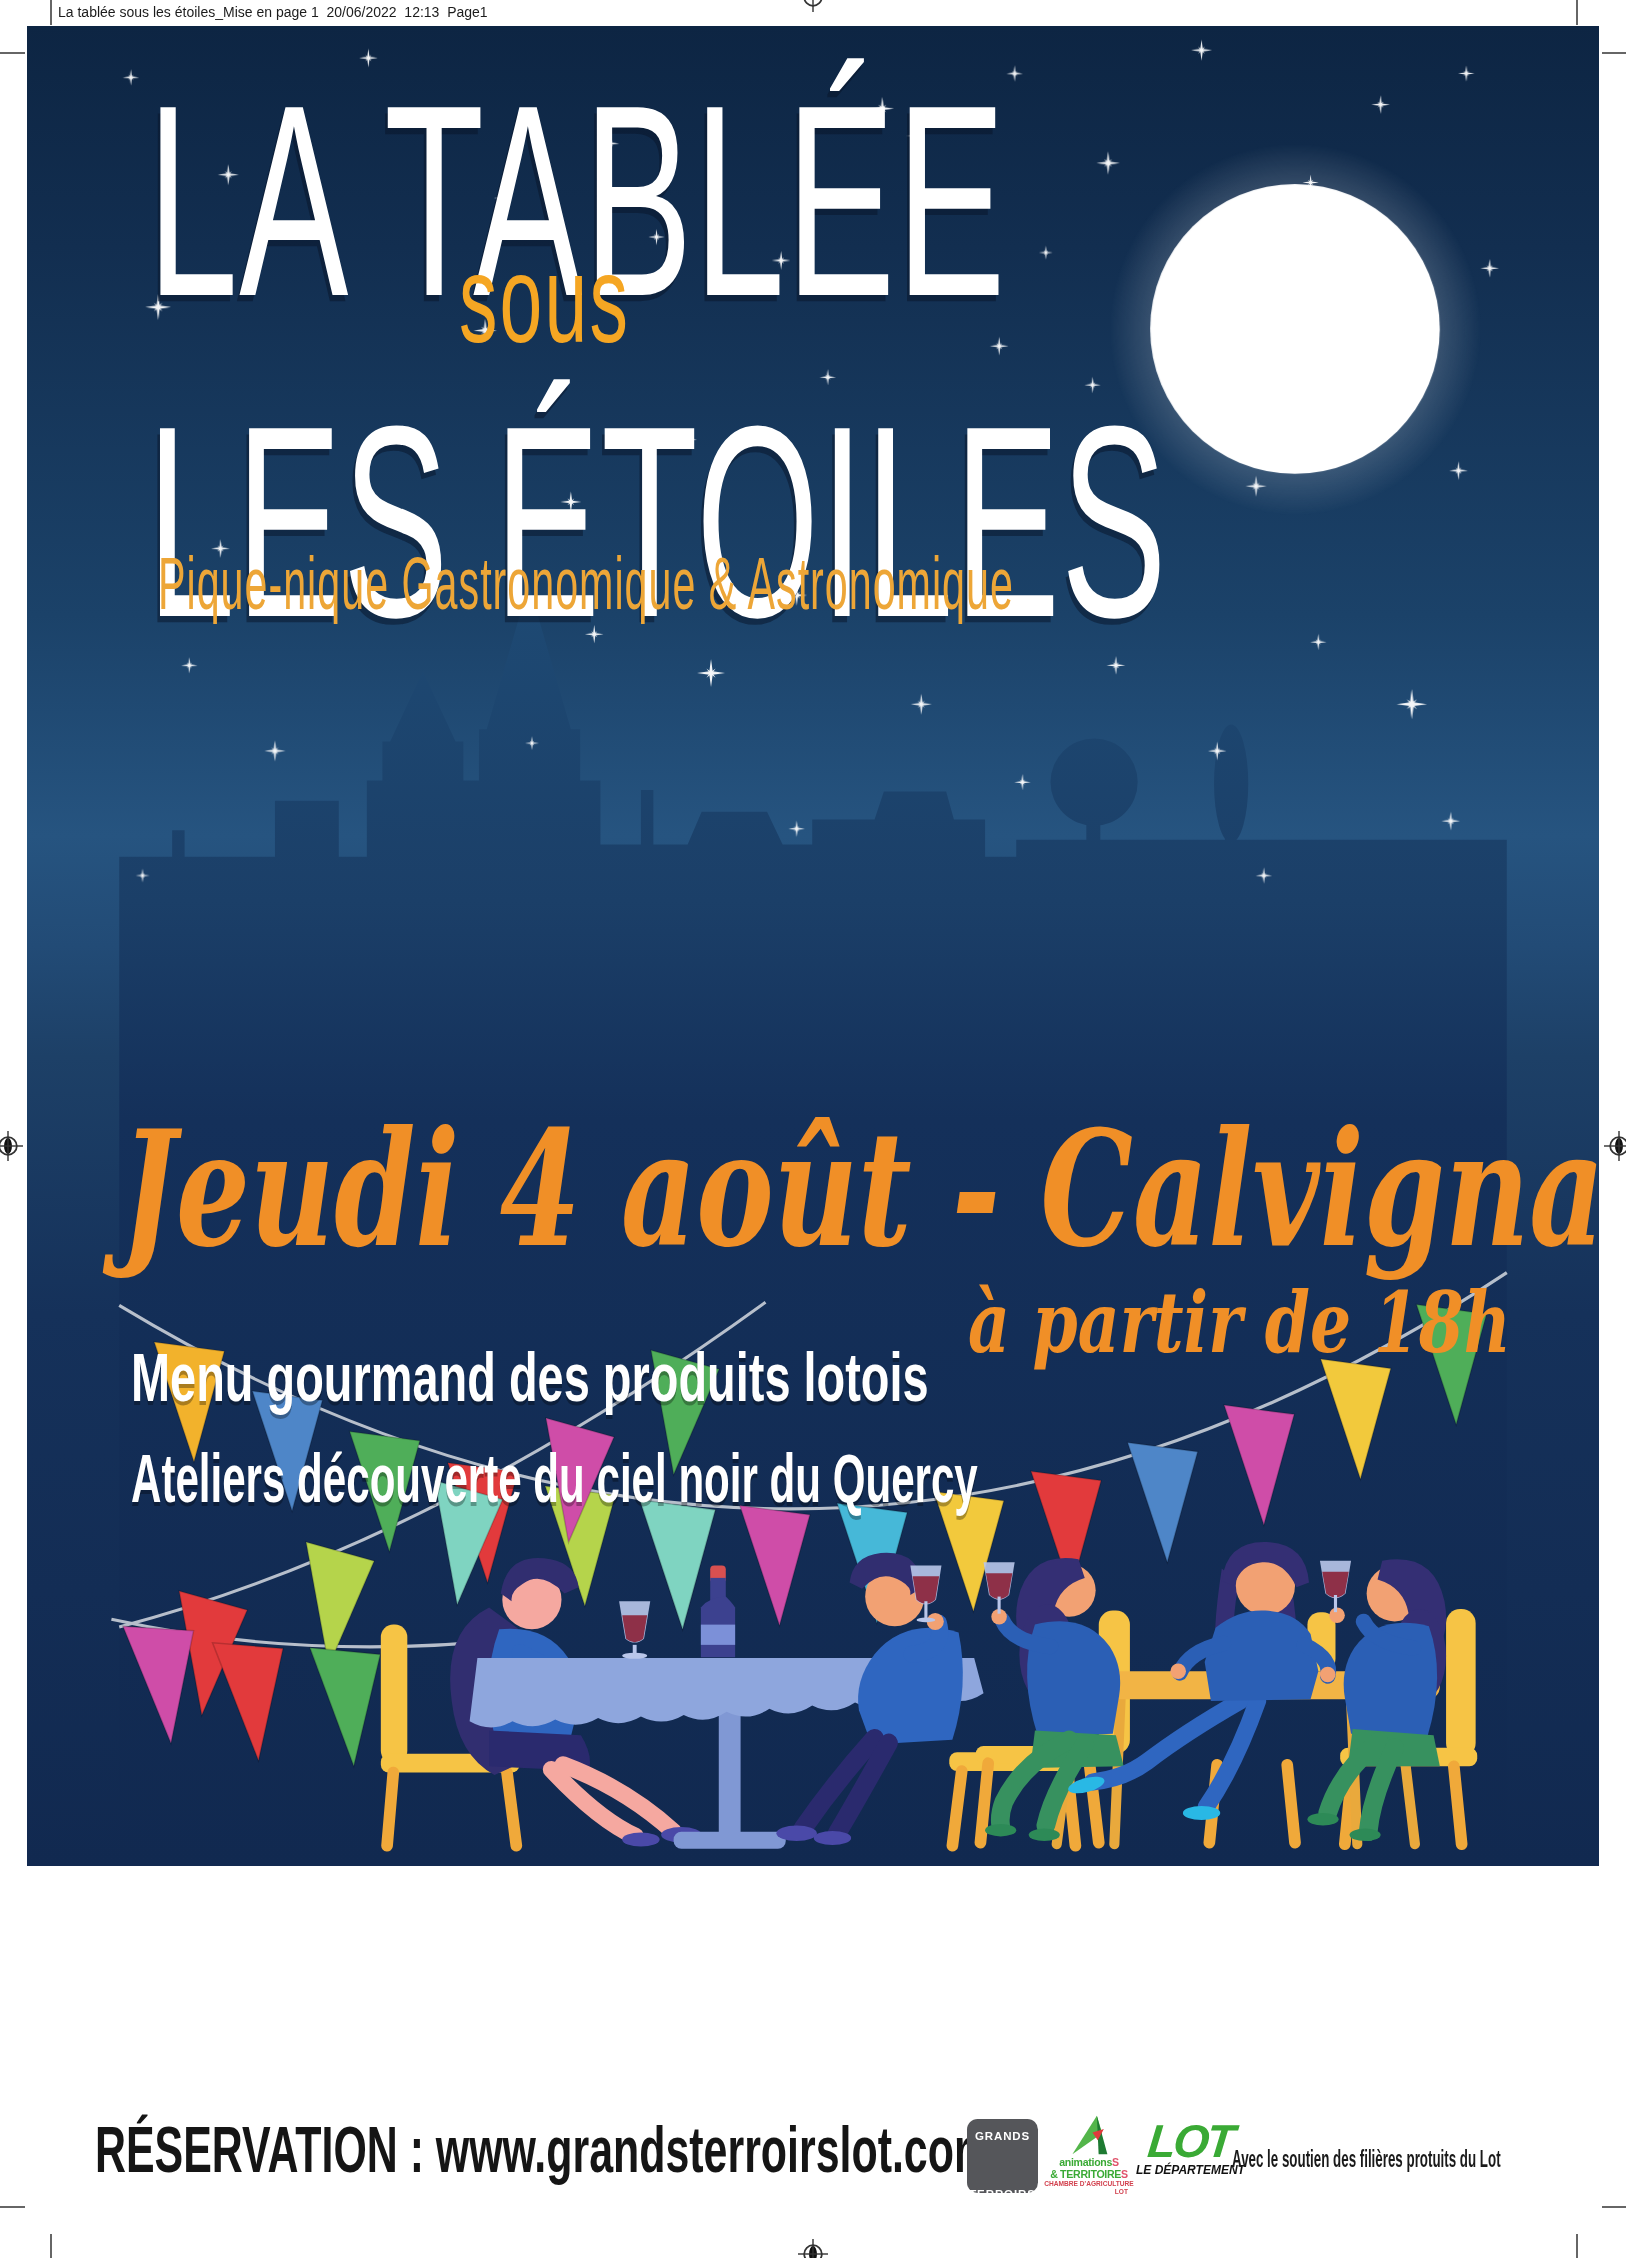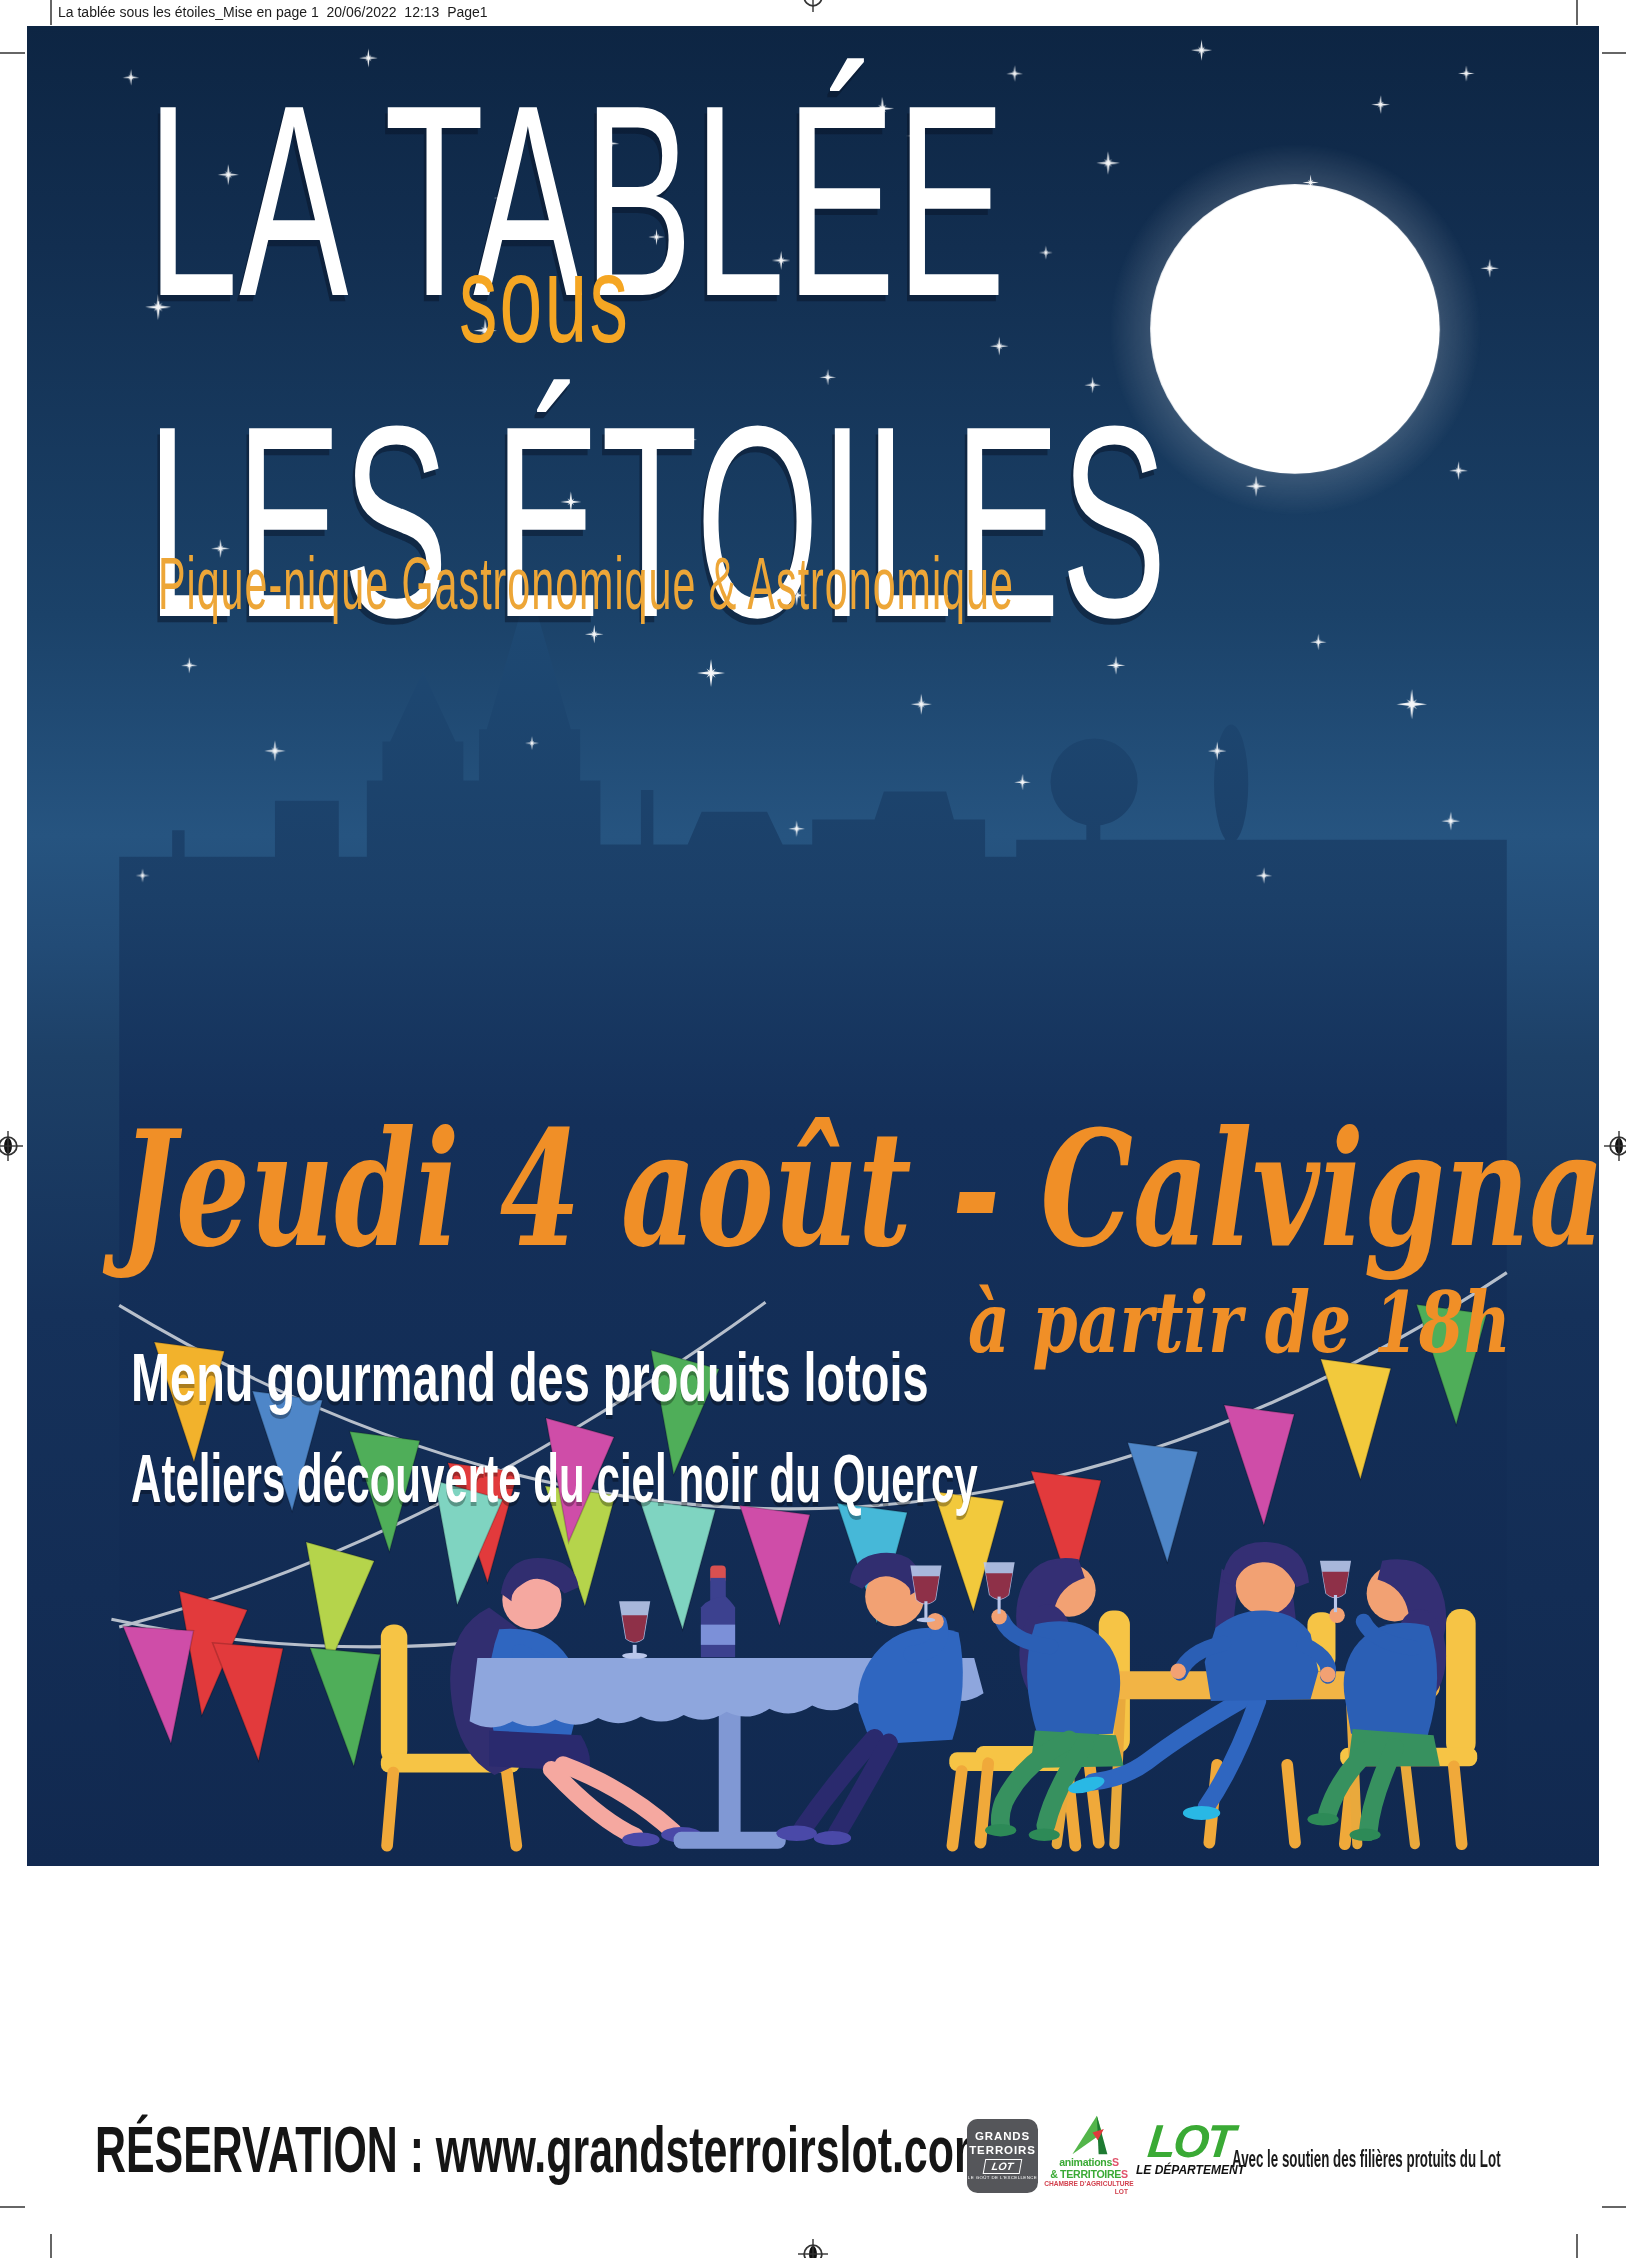--- a/index.html
+++ b/index.html
@@ -29,21 +29,21 @@
       white-space:nowrap;transform:scaleX(.63);transform-origin:left top;}
   .badge .b2{position:absolute;left:32px;top:72px;color:#fff;font-size:37px;font-weight:700;
       white-space:nowrap;transform:scaleX(.57);transform-origin:left top;}
   
   .reservation{position:absolute;left:95px;top:2112px;font-size:65px;font-weight:700;color:#151515;
       white-space:nowrap;transform:scaleX(.66);transform-origin:left top;}
   .support{position:absolute;left:1232px;top:2146px;font-size:23px;font-weight:700;color:#1a1a1a;
       white-space:nowrap;transform:scaleX(.58);transform-origin:left top;}
   .lg-gt{position:absolute;left:967px;top:2119px;width:71px;height:74px;background:#55565a;
       border-radius:10.6px;display:flex;flex-direction:column;align-items:center;justify-content:center;gap:1.8px;}
-  .lg-gt .gt1{color:#fff;font-size:11.5px;font-weight:700;letter-spacing:0.9px;line-height:1;}
+  .lg-gt .gt1{color:#fff;font-size:11.5px;font-weight:700;letter-spacing:0.9px;line-height:1;margin-top:44px;}
   .lg-gt .gtlot{border:1.8px solid #fff;transform:skewX(-10deg);padding:0 7px;margin:0.9px 0;
       color:#fff;font-size:10.6px;font-weight:700;font-style:italic;line-height:1.2;}
   .lg-gt .gt3{color:#fff;font-size:4.4px;letter-spacing:0.4px;line-height:1;}
   .lg-ca{position:absolute;left:1043px;top:2114px;width:92px;display:flex;flex-direction:column;align-items:center;}
   .lg-ca .ca1{color:#3aaa35;font-size:10.6px;font-weight:700;line-height:1.15;letter-spacing:-0.3px;}
   .lg-ca .ca-accent{color:#e0526a;}
   .lg-ca .ca3{color:#d2414e;font-size:6.6px;font-weight:700;line-height:1.2;}
   .lg-ca .ca4{color:#d2414e;font-size:6.6px;font-weight:700;line-height:1.2;align-self:flex-end;margin-right:7px;}
   .lg-lot{position:absolute;left:1136px;top:2121px;display:flex;flex-direction:column;align-items:center;}
   .lg-lot .lotname{color:#3aaa35;font-size:46px;font-weight:700;font-style:italic;line-height:.9;

